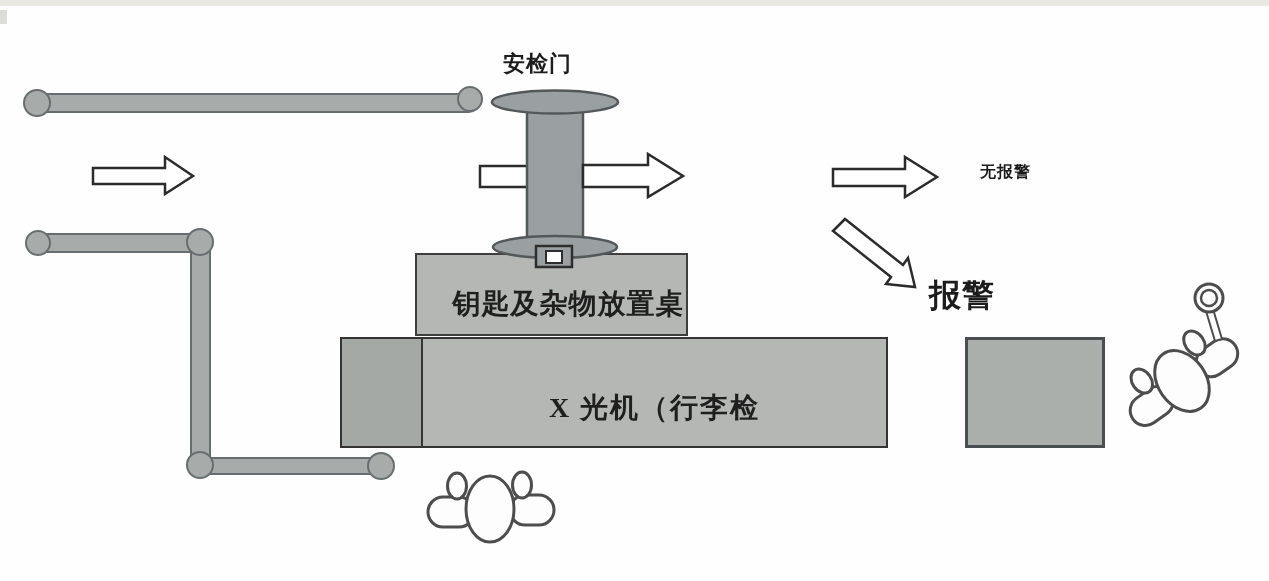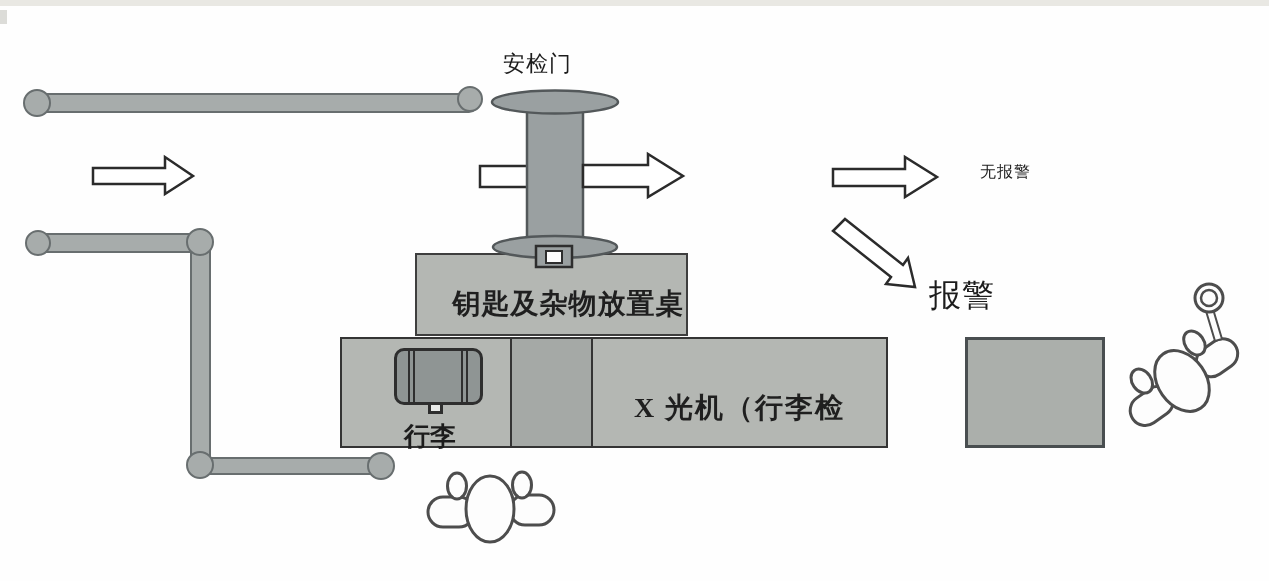--- a/index.html
+++ b/index.html
@@ -7,21 +7,21 @@
     position:relative; width:1269px; height:581px; overflow:hidden;
     background:#fefefe;
     font-family:"Liberation Serif","DejaVu Serif",serif;
   }
   .artifact{position:absolute;}
   #scan-strip{left:0;top:0;width:1269px;height:6px;background:#e9e8e3;}
   #scan-left{left:0;top:10px;width:7px;height:14px;background:#dcdcd8;}
 
   .lbl{
     position:absolute; color:#1c1c1c; white-space:nowrap;
-    line-height:1.15; font-weight:400;
+    line-height:1.15; font-weight:700;
   }
   #lbl-gate   {left:503px; top:51px;  font-size:22px; letter-spacing:1px;}
   #lbl-noalarm{left:980px; top:163px; font-size:16px; letter-spacing:1px;}
   #lbl-alarm  {left:929px; top:277px; font-size:32px; letter-spacing:1px;}
   #lbl-search {left:926px; top:480px; font-size:24px; letter-spacing:0px;}
 
   .surface{position:absolute; box-sizing:border-box; background:#b4b7b3;}
   #keys-table{
     left:415px; top:253px; width:273px; height:83px;
     border:2px solid #3e3e3e;
@@ -67,28 +67,20 @@
 <div id="stage">
 
   <div id="scan-strip" class="artifact"></div>
   <div id="scan-left" class="artifact"></div>
 
   <div id="keys-table" class="surface">
     <div class="tbl-label">钥匙及杂物放置桌</div>
   </div>
 
   <div id="conveyor" class="surface">
-    <div class="sec-left">
-      <div id="suitcase-handle"></div>
-      <div id="suitcase">
-        <div id="stripe-a" class="case-stripe"></div>
-        <div id="stripe-b" class="case-stripe"></div>
-      </div>
-      <div id="lbl-luggage">行李</div>
-    </div>
     <div class="sec-mid"></div>
     <div class="sec-right">
       <span id="xray-label">X 光机（行李检</span>
     </div>
   </div>
 
   <div id="search-box" class="surface"></div>
 
   <svg id="shape-layer" width="1269" height="581" viewBox="0 0 1269 581">
 

